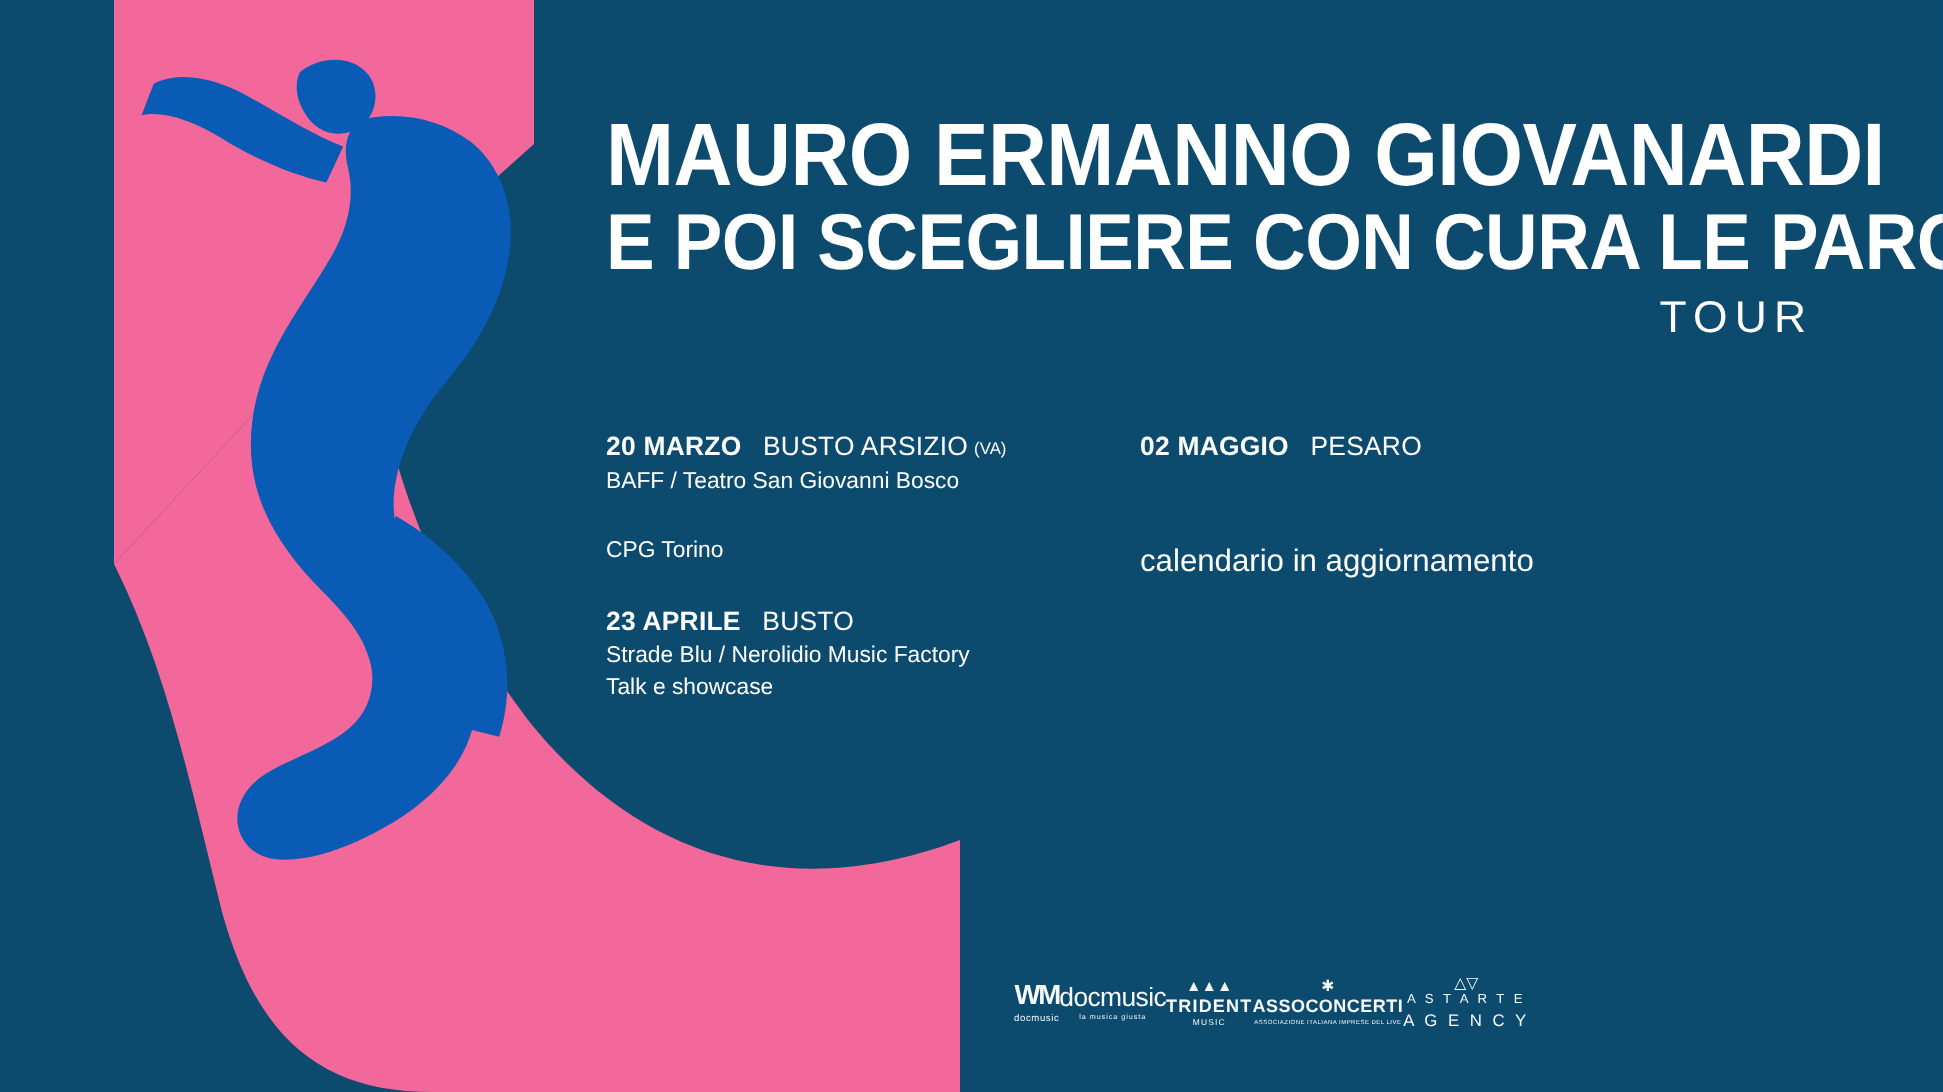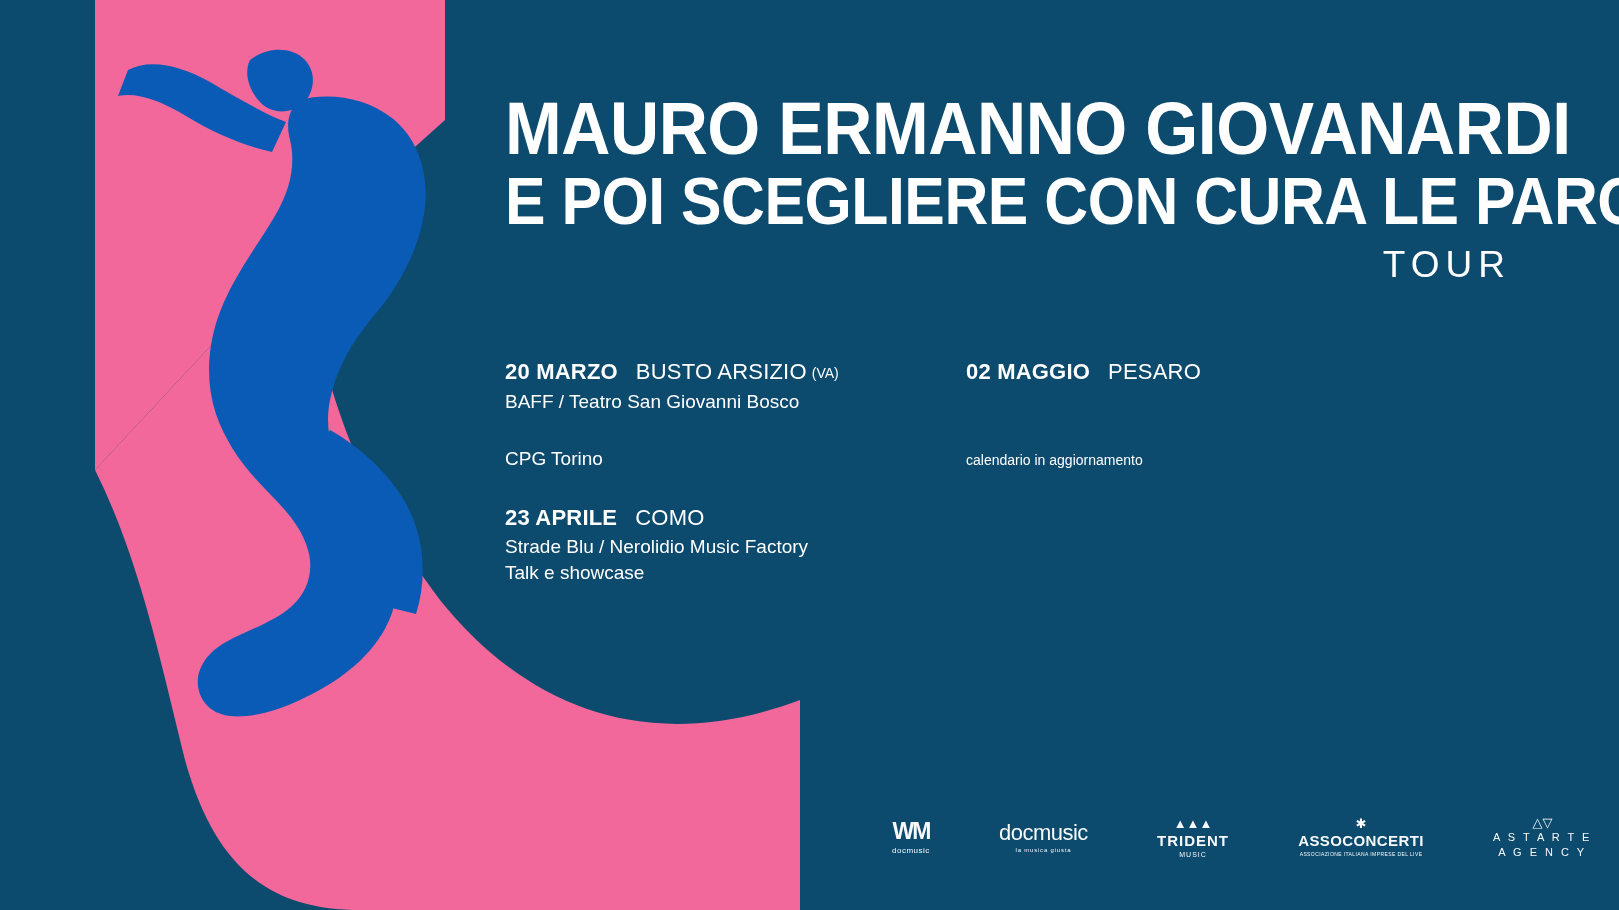--- a/index.html
+++ b/index.html
@@ -61,21 +61,21 @@
     padding-right: 4px;
   }
 
   
   .dates {
     position: absolute;
     left: 505px;
     top: 358px;
     width: 1010px;
     display: flex;
-    gap: 16px;
+    gap: 0;
   }
   .col { width: 445px; }
   .col.right { width: 500px; }
   .event { margin-bottom: 32px; }
   .event-head {
     white-space: nowrap;
     color: #ffffff;
     line-height: 1.25;
   }
   .ev-date {
@@ -105,33 +105,32 @@
   }
   .ev-note {
     color: #ffffff;
     font-size: 19px;
     line-height: 1.35;
     white-space: nowrap;
   }
   .ev-note.caps { letter-spacing: 0.3px; }
   .calendar-note {
     color: #ffffff;
-    font-size: 14px;
+    font-size: 26px;
     margin-top: 66px;
   }
 
   
   .logos {
     position: absolute;
-    left: 892px;
+    left: 845px;
     bottom: 52px;
     width: 700px;
     display: flex;
     align-items: center;
-    justify-content: space-between;
   }
   .logo {
     color: #ffffff;
     text-align: center;
     opacity: 0.97;
   }
   .logo .mark {
     font-weight: bold;
     line-height: 1;
     display: block;
@@ -144,21 +143,21 @@
   }
   .logo-woodworm .mark { font-size: 23px; letter-spacing: -2px; }
   .logo-woodworm .sub { font-size: 8px; letter-spacing: 0.5px; }
   .logo-docmusic .mark { font-size: 22px; letter-spacing: -0.5px; font-weight: normal; }
   .logo-docmusic .sub { font-size: 6px; letter-spacing: 0.8px; }
   .logo-trident .mark { font-size: 15px; letter-spacing: 1px; }
   .logo-trident .sub { font-size: 7px; letter-spacing: 1px; }
   .logo-assoconcerti .mark { font-size: 15px; letter-spacing: 0.4px; }
   .logo-assoconcerti .sub { font-size: 5px; letter-spacing: 0.4px; }
   .logo-astarte .mark { font-size: 11px; letter-spacing: 2.5px; font-weight: normal; }
-  .logo-astarte .sub { font-size: 11px; letter-spacing: 2.5px; }
+  .logo-astarte .sub { font-size: 14px; letter-spacing: 2.5px; }
   .glyph-row {
     display: block;
     font-size: 13px;
     line-height: 1;
     margin-bottom: 3px;
   }
 </style>
 </head>
 <body>
 
@@ -208,21 +207,21 @@
         <div class="ev-venue">BAFF / Teatro San Giovanni Bosco</div>
       </div>
 
       <div class="event">
         <div class="ev-venue">CPG Torino</div>
         <div class="ev-note"></div>
       </div>
 
       <div class="event">
         <div class="event-head">
-          <span class="ev-date">23 APRILE</span><span class="ev-city">COMO</span><span class="ev-prov"></span>
+          <span class="ev-date">23 APRILE</span><span class="ev-city">BUSTO</span><span class="ev-prov"></span>
         </div>
         <div class="ev-venue">Strade Blu / Nerolidio Music Factory</div>
         <div class="ev-note">Talk e showcase</div>
       </div>
 
     </div>
 
     <div class="col right">
 
       <div class="event">

